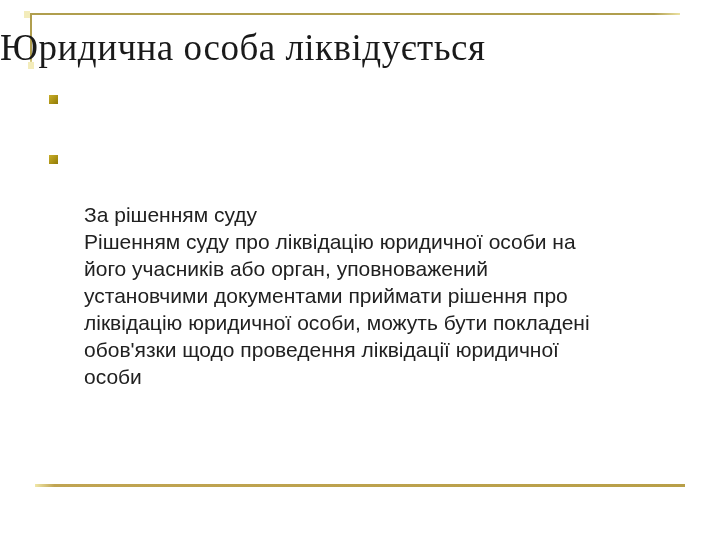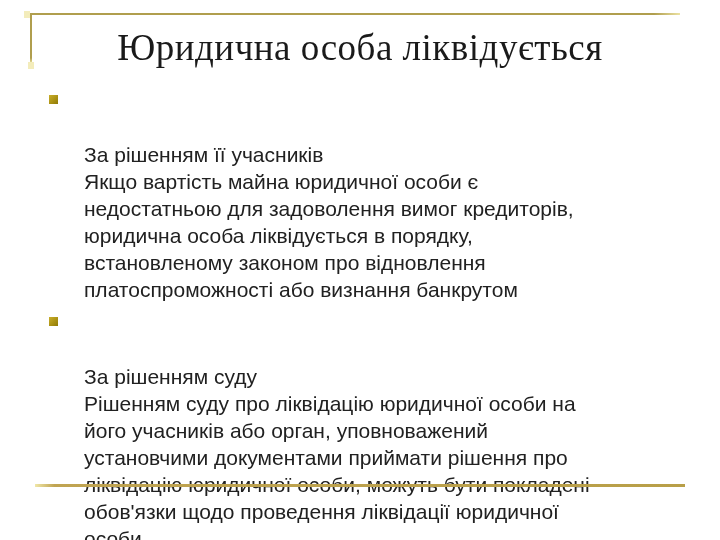--- a/index.html
+++ b/index.html
@@ -55,21 +55,20 @@
     width: 650px;
     height: 3px;
     background: linear-gradient(90deg, #f0e7a8 0%, #c0a452 3%, #b89f48 100%);
   }
   
   .title {
     position: absolute;
     left: 0;
     top: 26px;
     width: 720px;
-    text-align: center;
     font-family: "Liberation Serif", serif;
     font-size: 37px;
     font-weight: 400;
     color: #1a1a1a;
     letter-spacing: 0.5px;
     white-space: nowrap;
   }
   
   .body-text {
     position: absolute;
@@ -103,26 +102,20 @@
   <div class="top-line"></div>
   <div class="left-line"></div>
   <div class="tip-accent"></div>
 
   <div class="title">Юридична особа ліквідується</div>
 
   <div class="body-text">
 
     <div class="bullet-item">
       <span class="bullet-marker"></span>
-      <span>За рішенням її учасників
-Якщо вартість майна юридичної особи є
-недостатньою для задоволення вимог кредиторів,
-юридична особа ліквідується в порядку,
-встановленому законом про відновлення
-платоспроможності або визнання банкрутом</span>
     </div>
 
     <div class="bullet-item">
       <span class="bullet-marker"></span>
       <span>За рішенням суду
 Рішенням суду про ліквідацію юридичної особи на
 його учасників або орган, уповноважений
 установчими документами приймати рішення про
 ліквідацію юридичної особи, можуть бути покладені
 обов'язки щодо проведення ліквідації юридичної

